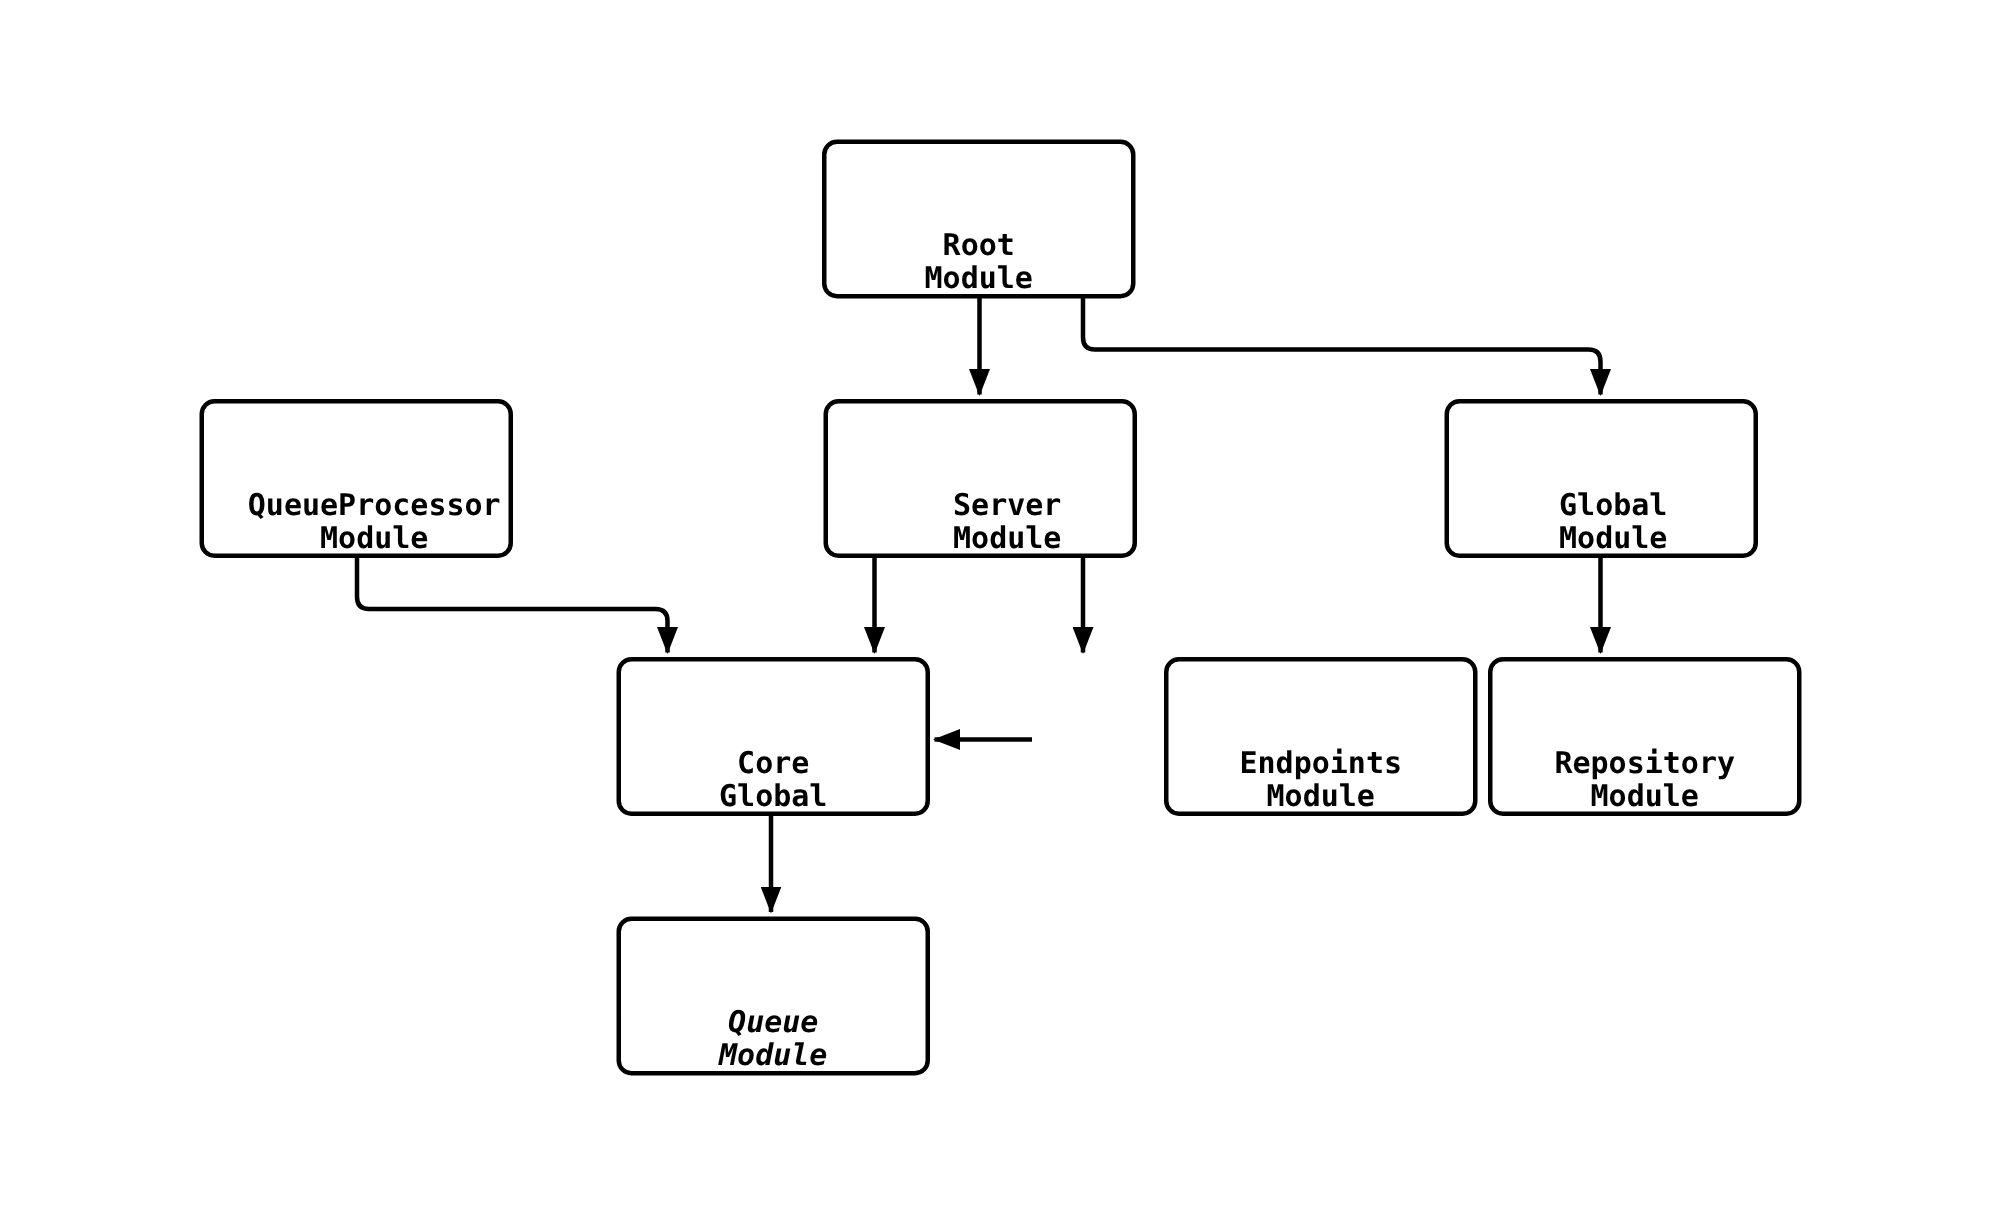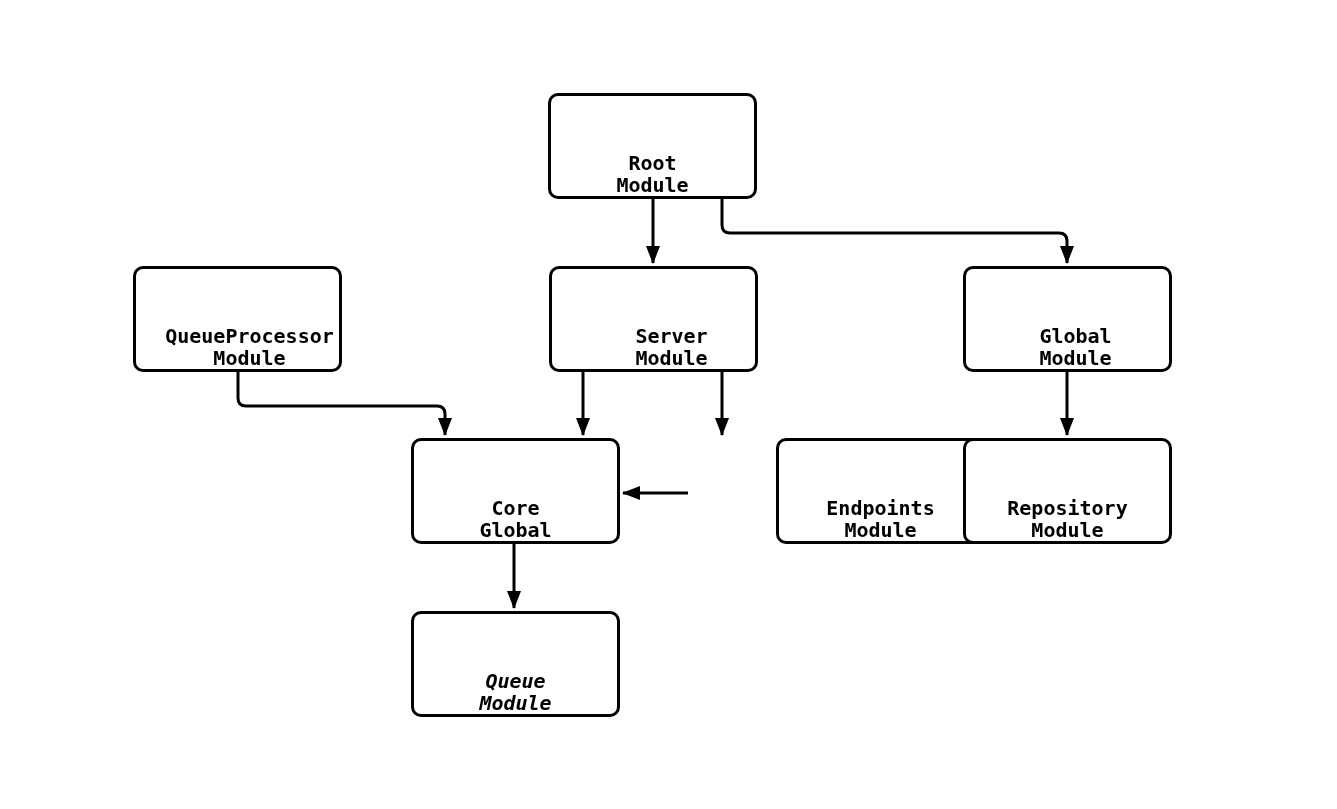--- a/index.html
+++ b/index.html
@@ -47,21 +47,21 @@
     color: #000000;
     white-space: pre-line;
   }
   
   .n-root          { left: 548px; top: 93px;  }
   .n-queueproc     { left: 133px; top: 266px; padding-left: 24px; }
   .n-server        { left: 549px; top: 266px; padding-left: 36px; }
   .n-global        { left: 963px; top: 266px; padding-left: 16px; }
   .n-core          { left: 411px; top: 438px; }
   .n-endpoints     { left: 728px; top: 438px; margin-left: 48px; }
-  .n-repository    { left: 963px; top: 438px; }
+  .n-repository    { left: 992px; top: 438px; }
   .n-queue         { left: 411px; top: 611px; font-style: italic; }
 </style>
 </head>
 <body>
 
 <div class="canvas">
 
   <svg class="edges-layer" width="1337" height="809" viewBox="0 0 1337 809" xmlns="http://www.w3.org/2000/svg">
     <defs>
       <marker id="arrow" viewBox="0 0 18 14" refX="17" refY="7" markerWidth="18" markerHeight="14" markerUnits="userSpaceOnUse" orient="auto">

